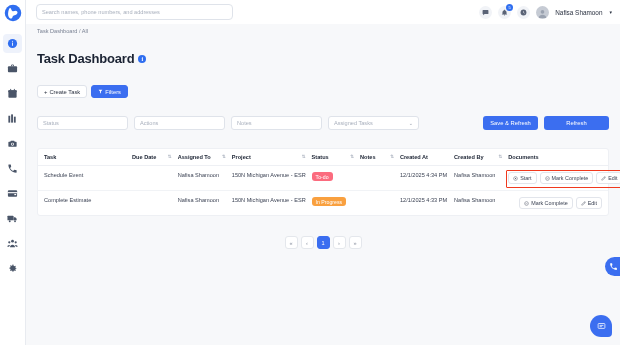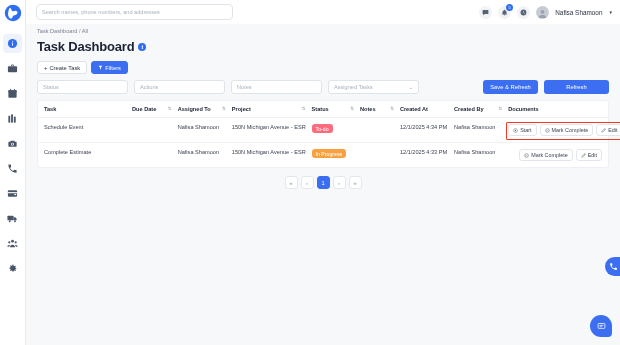--- a/index.html
+++ b/index.html
@@ -62,21 +62,21 @@
     font-size: 4px; line-height: 7px; text-align: center;
     font-family: "Liberation Sans", sans-serif;
   }
   .avatar { width: 13px; height: 13px; border-radius: 50%; background: #c6cbd4;
             display:flex; align-items:flex-end; justify-content:center; overflow:hidden; }
   .avatar svg { width: 11px; height: 11px; color:#9aa2b0; }
   .user-name { font-size: 6.4px; color: #2b3241; font-weight: 400; }
   .caret { font-size: 5px; color: #2b3241; margin-left: 1px; }
 
   
-  .content { padding: 4px 11px 4px 11px; flex: 1; display: flex; flex-direction: column; }
+  .content { padding: 4px 11px 4px 11px; flex: 1; display: flex; flex-direction: column; gap: 12px; }
   .breadcrumb { font-size: 5.6px; color: #7a8293; margin-bottom: 5px; }
   .title-row { display: flex; align-items: center; gap: 4px; margin-bottom: 7px; }
   .page-title { font-size: 13px; font-weight: bold; color: #1b2333; letter-spacing: -0.2px; }
   .info-dot { width: 8px; height: 8px; border-radius: 50%; background: #2f6ef0; color: #fff;
               font-size: 6px; font-weight: bold; display:flex; align-items:center; justify-content:center;
               font-family: "Liberation Serif", serif; }
 
   .btn-row { display: flex; gap: 4px; margin-bottom: 6px; }
   .btn {
     height: 13px; border-radius: 3px;

